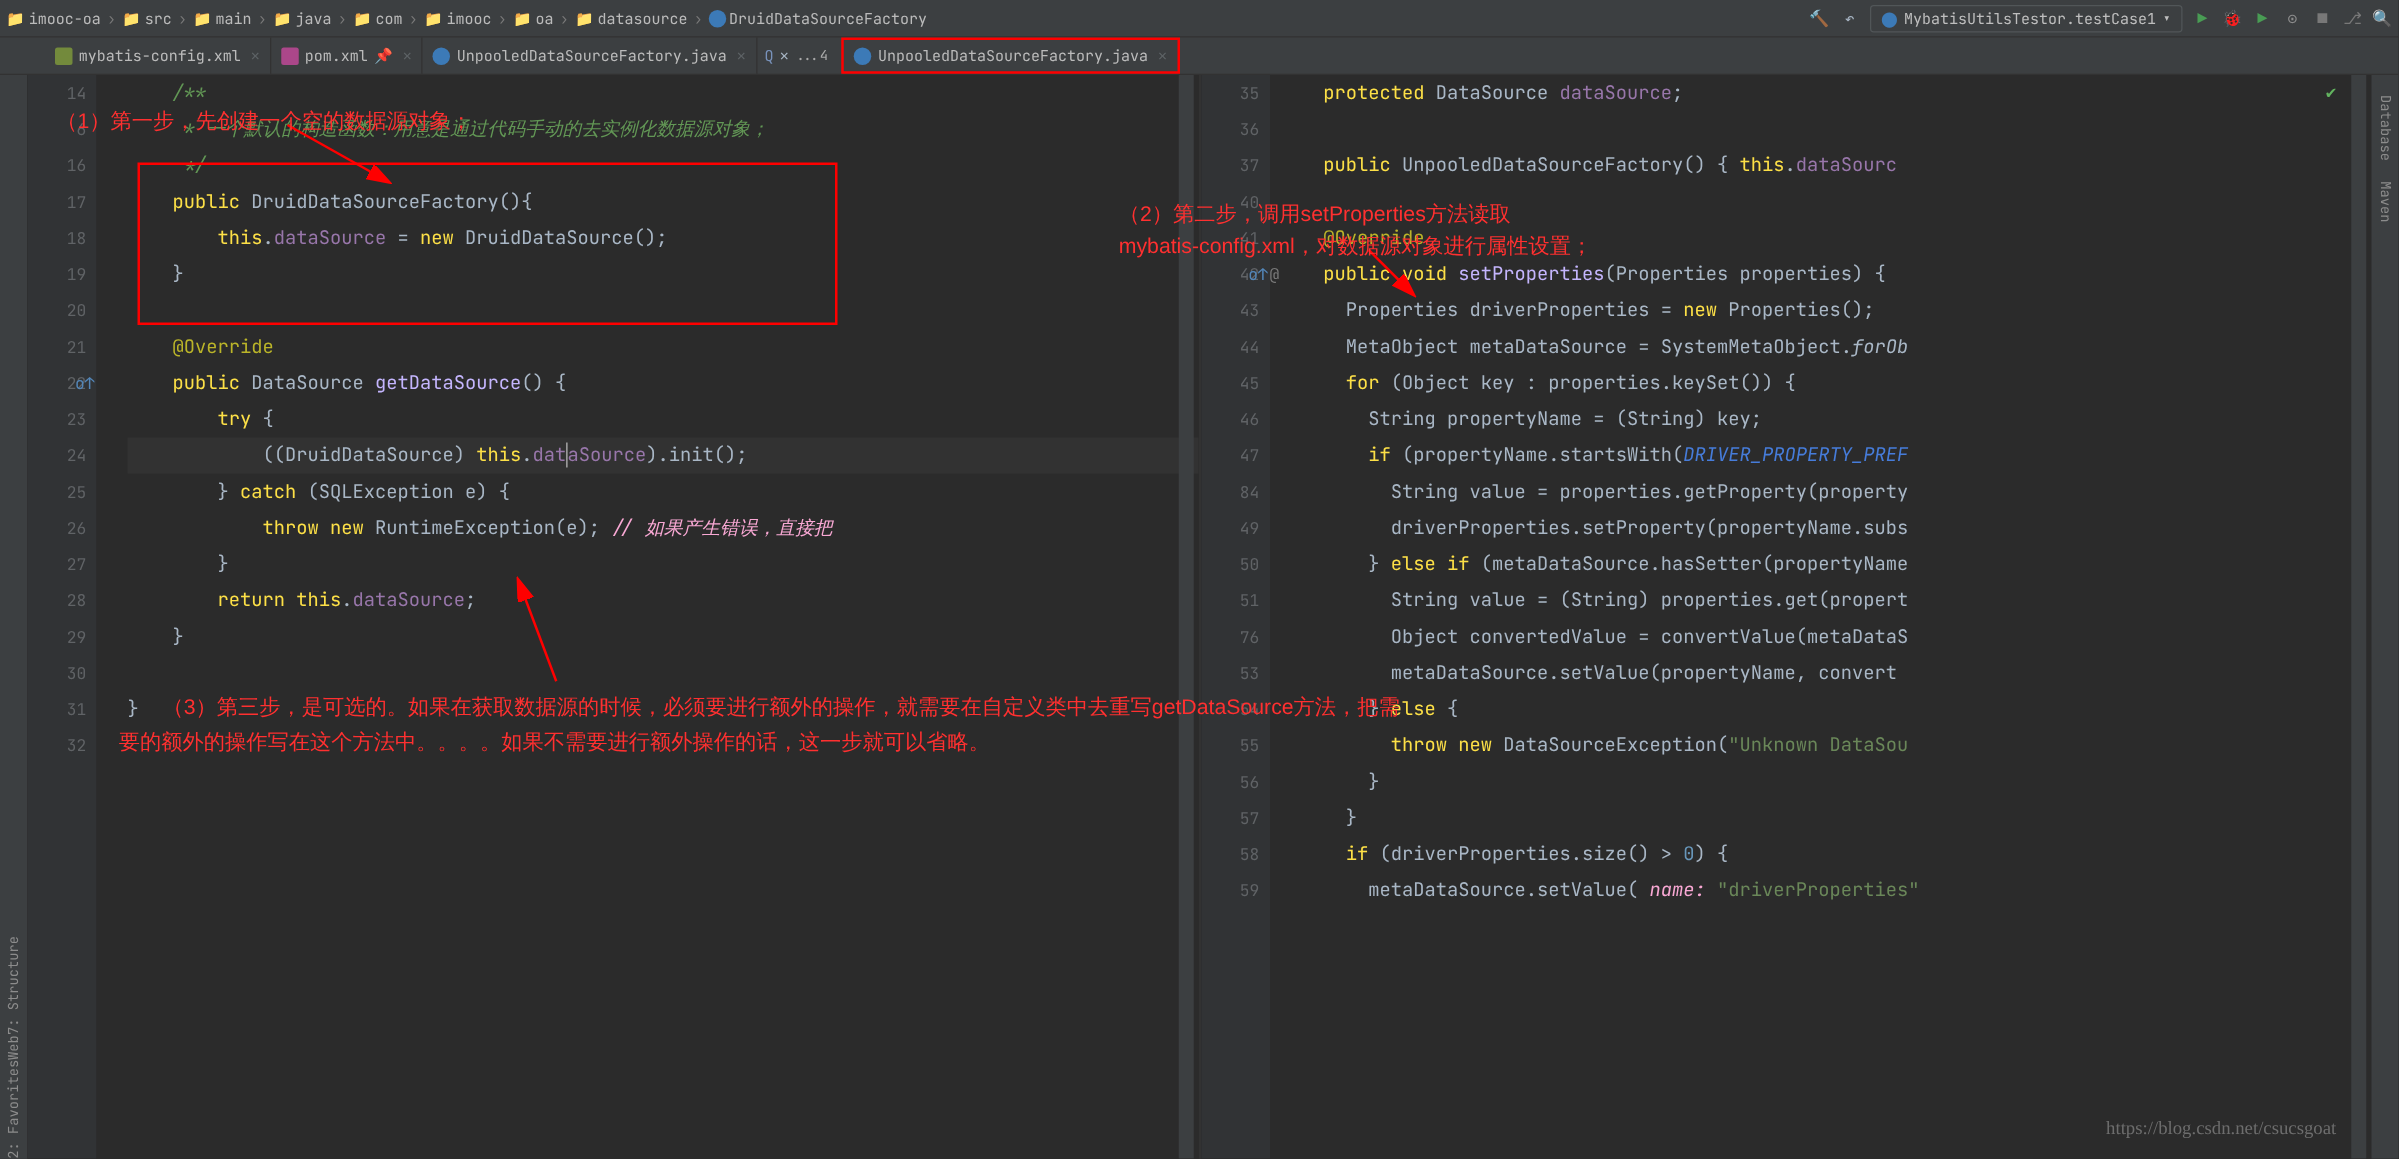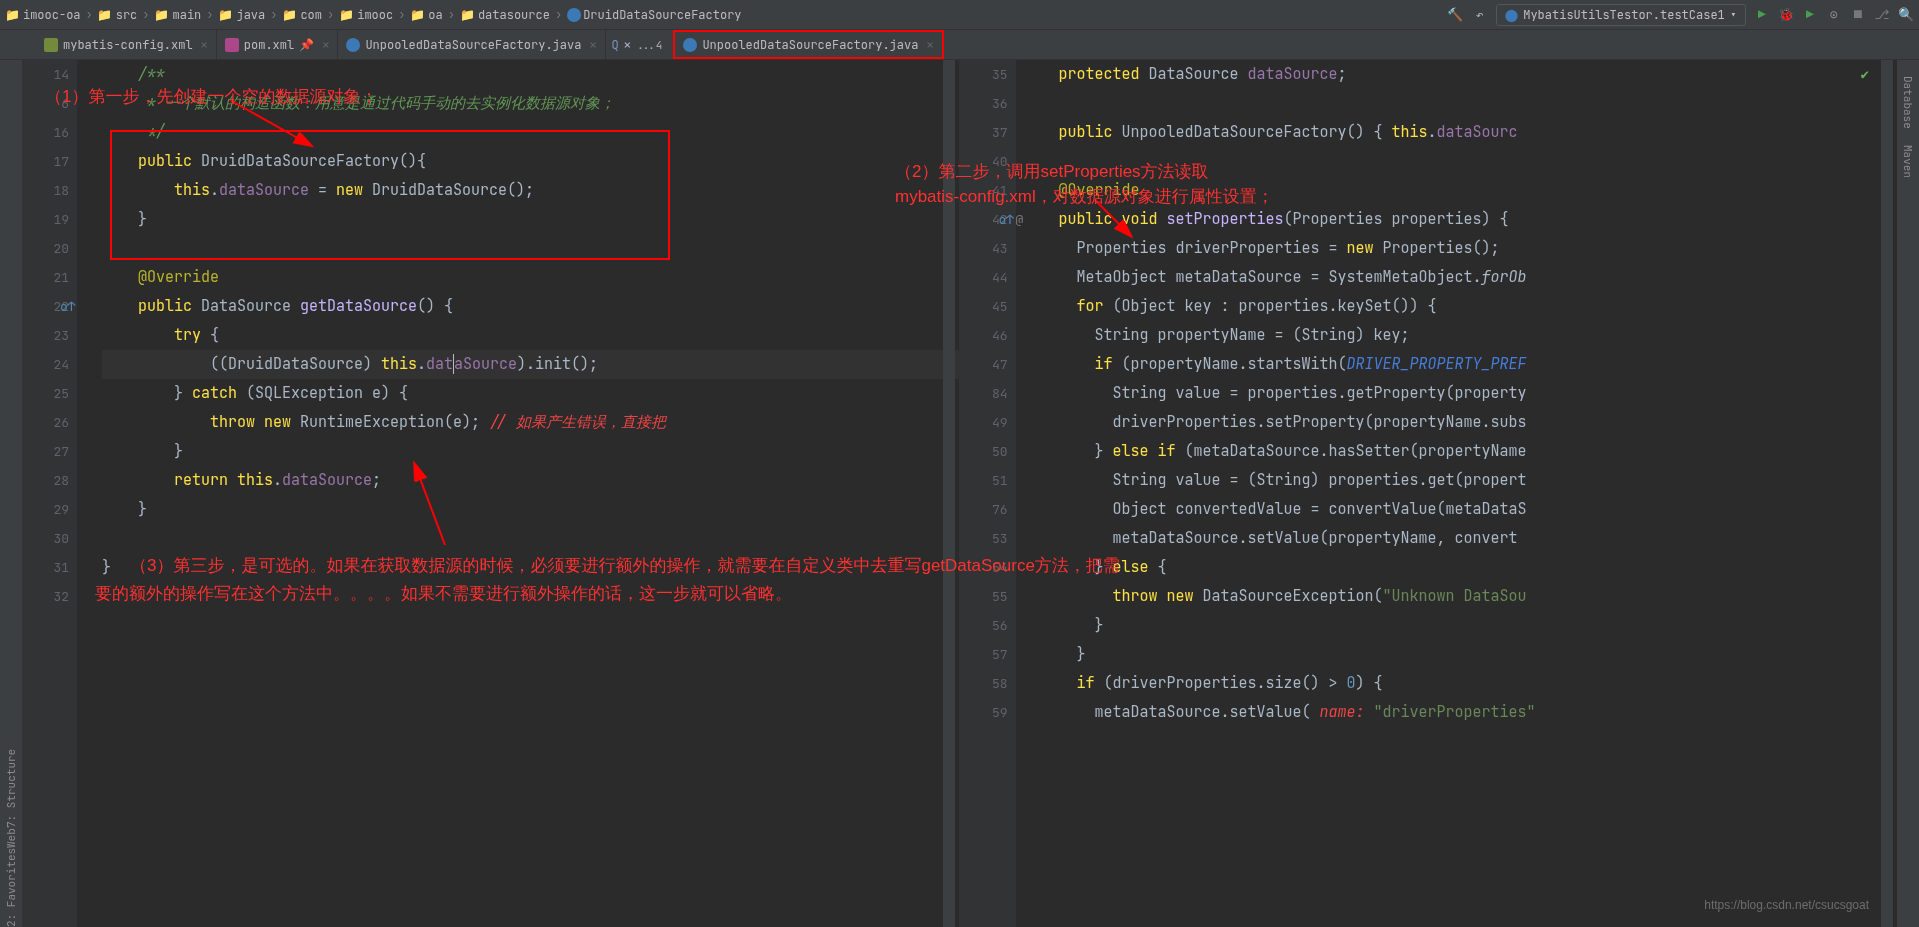--- a/index.html
+++ b/index.html
@@ -27,35 +27,35 @@
 .leftstrip { transform:rotate(180deg); }
 .leftstrip .stripitem, .rightstrip .stripitem { padding:8px 2px; cursor:pointer; }
 .codearea { flex:1; display:flex; }
 .pane { flex:1; display:flex; position:relative; background:#2b2b2b; overflow:hidden; }
 .gutter { width:55px; background:#313335; text-align:right; padding-right:8px; color:#606366; font-size:13px; line-height:29px; position:relative; }
 .gutter .gline { position:relative; }
 .code { flex:1; padding-left:25px; line-height:29px; font-size:15px; white-space:pre; position:relative; }
 .code .cline { position:relative; min-height:29px; }
 .kw { color:#fde047; }
 .str { color:#6a8759; }
-.com { color:#ef4444; font-style:italic; }
+.com { color:#f9a8d4; font-style:italic; }
 .comd { color:#629755; font-style:italic; }
 .fld { color:#9876aa; }
 .cls2 { color:#a9b7c6; }
 .method { color:#c4b5fd; }
 .ann { color:#bbb529; }
 .param { color:#467cda; font-style:italic; }
 .num { color:#6897bb; }
 .annotation-red { color:#ff3030; position:absolute; font-weight:400; z-index:10; font-family:sans-serif; font-size:17px; pointer-events:none; }
 .redbox { border:2px solid #ff0000; position:absolute; pointer-events:none; z-index:5; }
 .arrow { position:absolute; z-index:9; pointer-events:none; stroke:#ff0000; fill:none; }
 .splitbar { width:2px; background:#323232; }
 .caret-mark { background:#323232; border-left:1px solid #bbb; }
 .rborder2 { border:2px solid #ff0000; }
-.watermark { position:absolute; right:50px; bottom:15px; font-size:12px; color:#6d6d6d; font-family:Liberation Sans, sans-serif;text-align:center; }
+.watermark { position:absolute; right:50px; bottom:15px; font-size:15px; color:#6d6d6d; font-family:Liberation Serif, serif;text-align:center; }
 .checkmark-g { position:absolute; top:5px; right:28px; color:#62b35f; font-size:14px; z-index:5; }
 .icon-thumb-right { position:absolute; right:4px; top:0; bottom:0; width:12px; background:#3c3f41; z-index:3;}
 .overridemark { position:absolute; left:38px; color:#5386b8; font-size:13px; }
 </style>
 </head>
 <body>
 
 <div class="topbar">
   <div class="breadcrumb">
     <span class="folder">📁 <span>imooc-oa</span></span>

